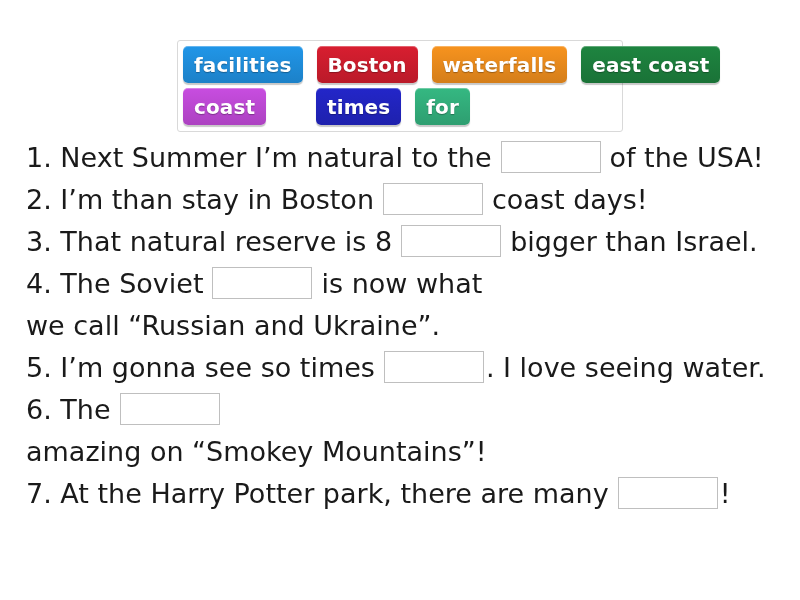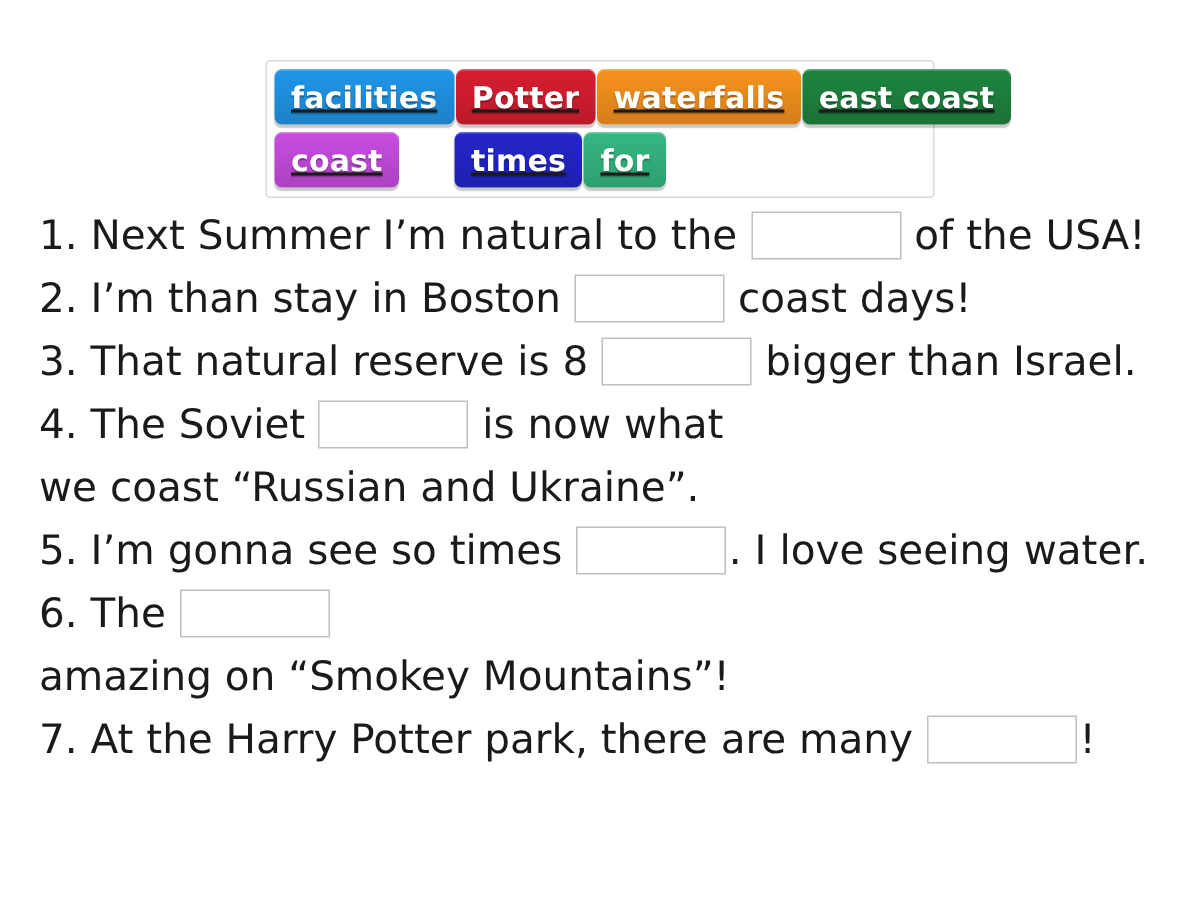--- a/index.html
+++ b/index.html
@@ -23,23 +23,22 @@
     top: 40px;
     width: 446px;
     box-sizing: border-box;
     border: 1px solid #d9d9d9;
     border-radius: 3px;
     background: #ffffff;
     padding: 5px 5px 6px 5px;
   }
   .bank-row {
     display: flex;
-    gap: 1px;
+    gap: 14px;
     margin-bottom: 5px;
-    text-decoration: underline;
   }
   .bank-row:last-child { margin-bottom: 0; }
 
   .tile {
     height: 37px;
     border-radius: 5px;
     display: flex;
     align-items: center;
     justify-content: center;
     color: #ffffff;
@@ -85,34 +84,34 @@
     flex: 0 0 auto;
   }
   .blank.tight-right { margin-right: 2px; }
 </style>
 </head>
 <body>
 
 <div id="word-bank">
     <div class="bank-row">
       <div class="tile" style="background: linear-gradient(rgb(33, 150, 232) 0%, rgb(28, 129, 200) 100%);">facilities</div>
-      <div class="tile" style="background: linear-gradient(rgb(216, 30, 48) 0%, rgb(186, 26, 41) 100%);">Potter</div>
+      <div class="tile" style="background: linear-gradient(rgb(216, 30, 48) 0%, rgb(186, 26, 41) 100%);">Boston</div>
       <div class="tile" style="background: linear-gradient(rgb(247, 147, 30) 0%, rgb(212, 126, 26) 100%);">waterfalls</div>
       <div class="tile" style="background: linear-gradient(rgb(30, 133, 64) 0%, rgb(26, 114, 55) 100%);">east coast</div>
     </div>
     <div class="bank-row">
       <div class="tile" style="background: linear-gradient(rgb(200, 77, 224) 0%, rgb(172, 66, 193) 100%);">coast</div>
       <div class="tile" style="background: linear-gradient(rgb(35, 38, 201) 0%, rgb(30, 33, 173) 100%); margin-left: 36px;">times</div>
       <div class="tile" style="background: linear-gradient(rgb(53, 184, 130) 0%, rgb(46, 158, 112) 100%);">for</div>
     </div>
   </div>
 
 <div id="sentences">
     <div class="line"><span class="txt">1.</span><span class="txt"> Next Summer I’m natural to the</span><span class="blank"></span><span class="txt">of the USA!</span></div>
     <div class="line"><span class="txt">2.</span><span class="txt"> I’m than stay in Boston</span><span class="blank"></span><span class="txt">coast days!</span></div>
     <div class="line"><span class="txt">3.</span><span class="txt"> That natural reserve is 8</span><span class="blank"></span><span class="txt">bigger than Israel.</span></div>
     <div class="line"><span class="txt">4.</span><span class="txt"> The Soviet</span><span class="blank"></span><span class="txt">is now what</span></div>
-    <div class="line"><span class="txt">we coast “Russian and Ukraine”.</span></div>
+    <div class="line"><span class="txt">we call “Russian and Ukraine”.</span></div>
     <div class="line"><span class="txt">5.</span><span class="txt"> I’m gonna see so times</span><span class="blank tight-right"></span><span class="txt">. I love seeing water.</span></div>
     <div class="line"><span class="txt">6.</span><span class="txt"> The</span><span class="blank"></span></div>
     <div class="line"><span class="txt">amazing on “Smokey Mountains”!</span></div>
     <div class="line"><span class="txt">7.</span><span class="txt"> At the Harry Potter park, there are many</span><span class="blank tight-right"></span><span class="txt">!</span></div>
   </div>
 
 </body></html>

